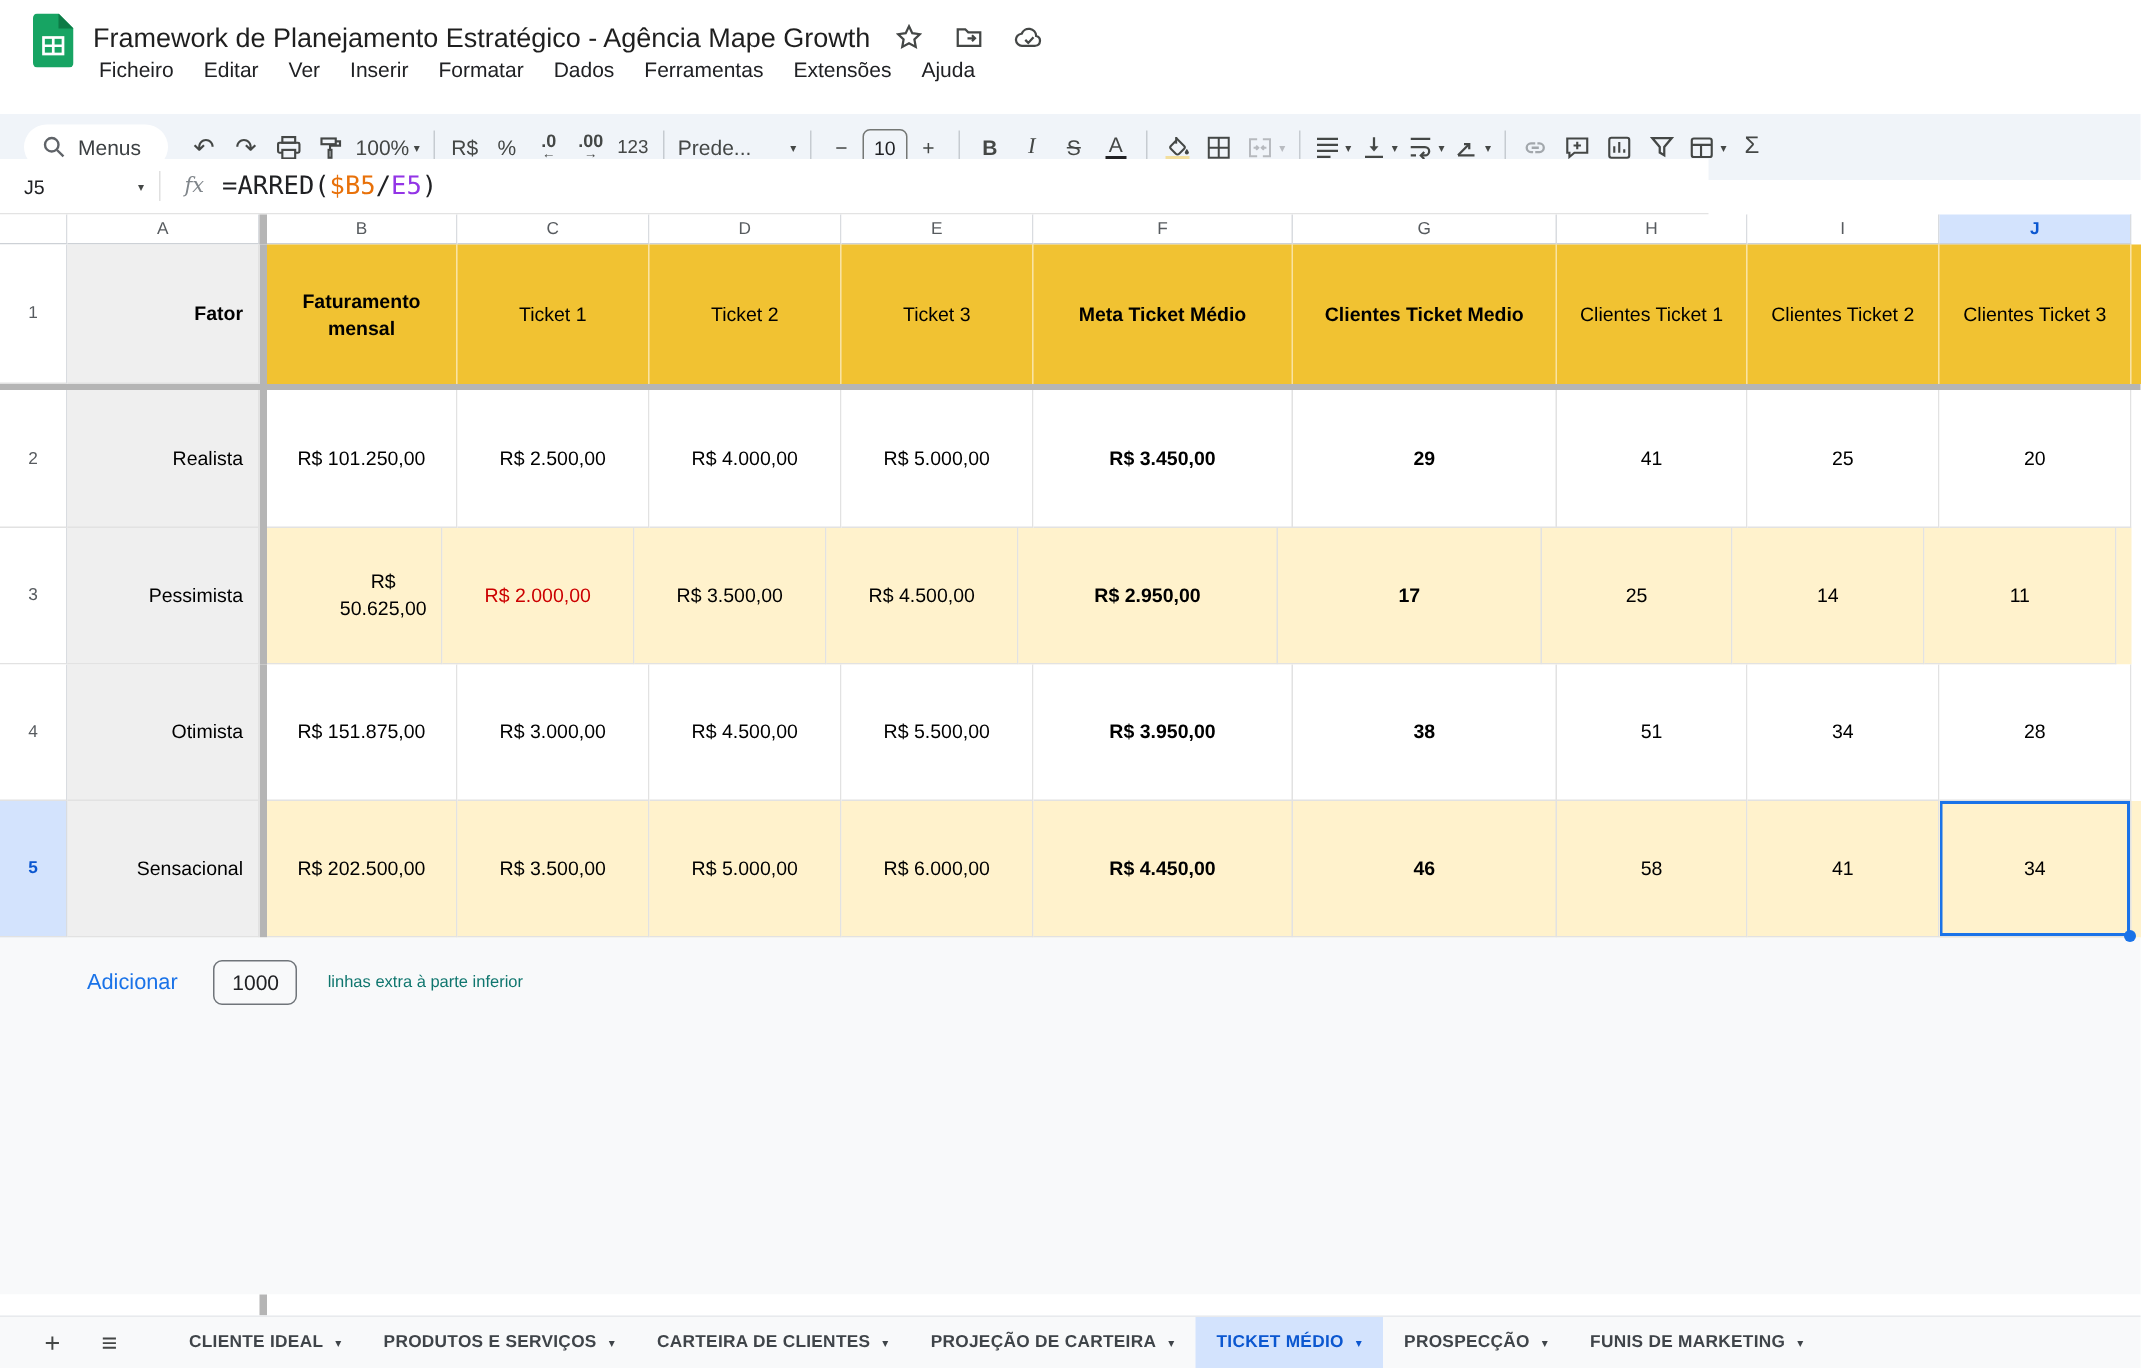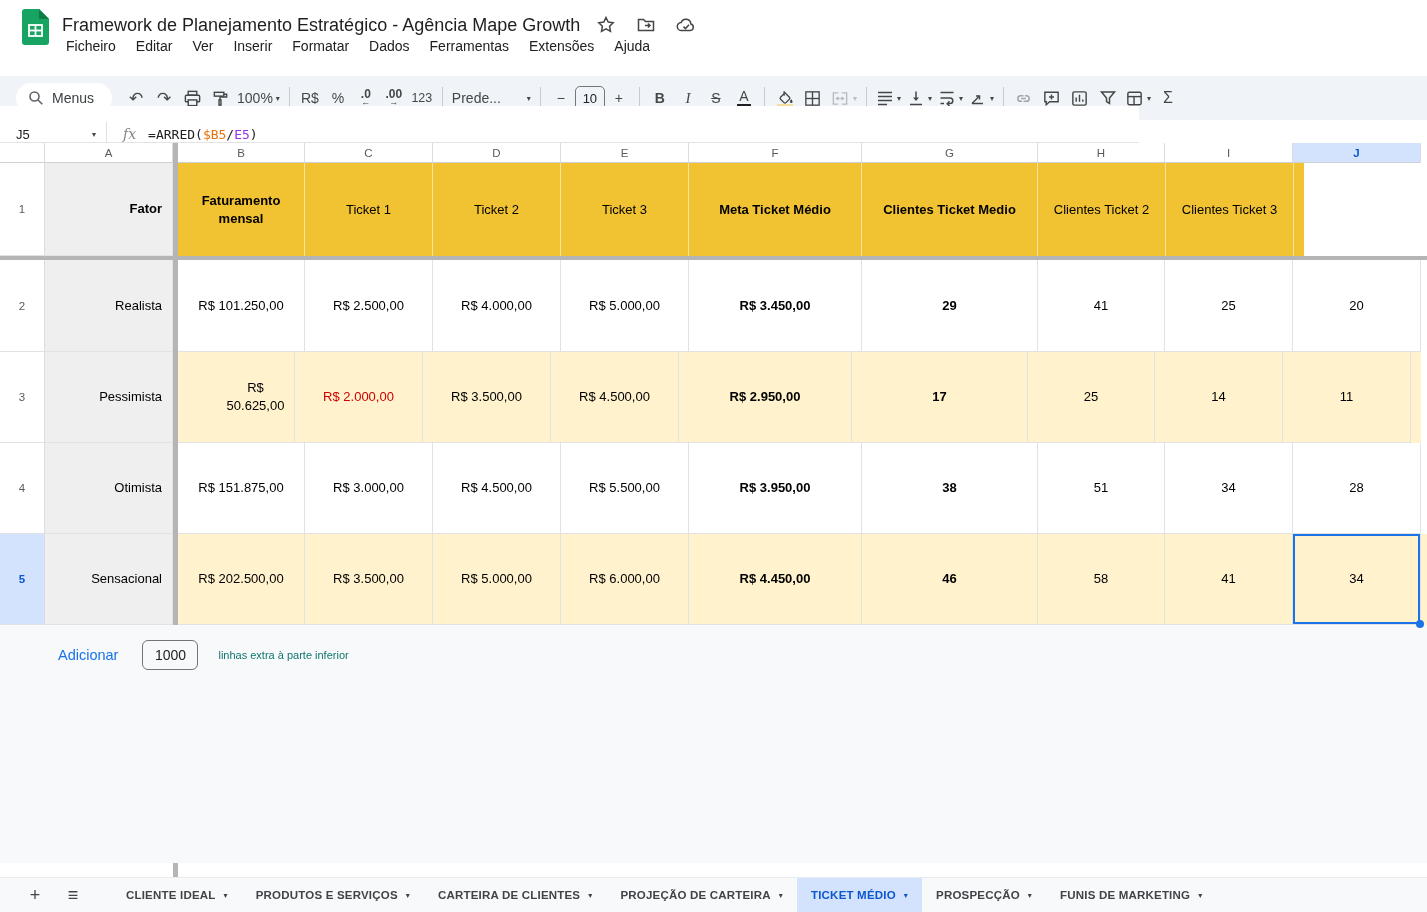--- a/index.html
+++ b/index.html
@@ -38,27 +38,27 @@
   .i { font-style:italic; }
   .strike { text-decoration:line-through; }
   #textcolor-a { display:flex; flex-direction:column; align-items:center; line-height:1; }
   #textcolor-a .bar { width:14px; height:3px; background:#202124; margin-top:1px; }
   #fill-wrap { display:flex; flex-direction:column; align-items:center; }
   #fill-wrap .bar { width:16px; height:3px; background:#F3DF9E; margin-top:-2px; }
   #sum-btn { font-size:16px; }
 
   
   #formulabar { position:absolute; top:106px; left:0; width:1139px; height:37px; background:#fff;
-    border-bottom:1px solid #E3E3E3; display:flex; align-items:flex-end; }
+    border-bottom:1px solid #E3E3E3; display:flex; align-items:center; }
   #namebox { width:96px; padding-left:16px; display:flex; align-items:center; justify-content:space-between; }
   #namebox .ref { font-size:13px; color:#202124; }
   #fb-sep { width:1px; height:20px; background:#E0E0E0; margin:0 10px; }
   #fx { font-family:"DejaVu Serif","Liberation Serif",serif; font-style:italic; font-size:14px;
     color:#80868B; margin:0 12px 0 6px; }
-  #formula-text { font-family:"DejaVu Sans Mono","Liberation Mono",monospace; font-size:13px; color:#202124; }
+  #formula-text { font-family:"DejaVu Sans Mono","Liberation Mono",monospace; font-size:17px; color:#202124; }
   #formula-text .ref1 { color:#E8710A; }
   #formula-text .ref2 { color:#9334E6; }
 
   
   #grid { position:absolute; top:143px; left:0; width:1427px; }
   .grow { display:flex; }
   .cellh { background:#fff; border-right:1px solid #D9DCE0; border-bottom:1px solid #CDD1D6;
     display:flex; align-items:center; justify-content:center; font-size:11.5px; color:#575B5F; }
   .cellh.selhdr { background:#D3E3FD; color:#0B57D0; font-weight:bold; }
   .corner { width:45px; }
@@ -339,20 +339,21 @@
     <div class="grow" style="height: 93px;">
       <div class="rownum">1</div>
       <div class="cell label-cell b">Fator</div>
       <div class="vdiv"></div>
       <div class="cell yellow b" style="width: 127px;">Faturamento mensal</div>
       <div class="cell yellow" style="width: 128px;">Ticket 1</div>
       <div class="cell yellow" style="width: 128px;">Ticket 2</div>
       <div class="cell yellow" style="width: 128px;">Ticket 3</div>
       <div class="cell yellow b" style="width: 173px;">Meta Ticket Médio</div>
       <div class="cell yellow b" style="width: 176px;">Clientes Ticket Medio</div>
+      <div class="cell yellow" style="width: 127px;">Clientes Ticket 1</div>
       <div class="cell yellow" style="width: 128px;">Clientes Ticket 2</div>
       <div class="cell yellow" style="width: 128px;">Clientes Ticket 3</div>
       <div class="cell yellow sliver" style="width: 6px;"></div>
     </div>
     <div class="hdiv"></div>
     <div class="grow" style="height: 92px;">
       <div class="rownum">2</div>
       <div class="cell label-cell">Realista</div>
       <div class="vdiv"></div>
       <div class="cell white" style="width: 127px;">R$ 101.250,00</div>

